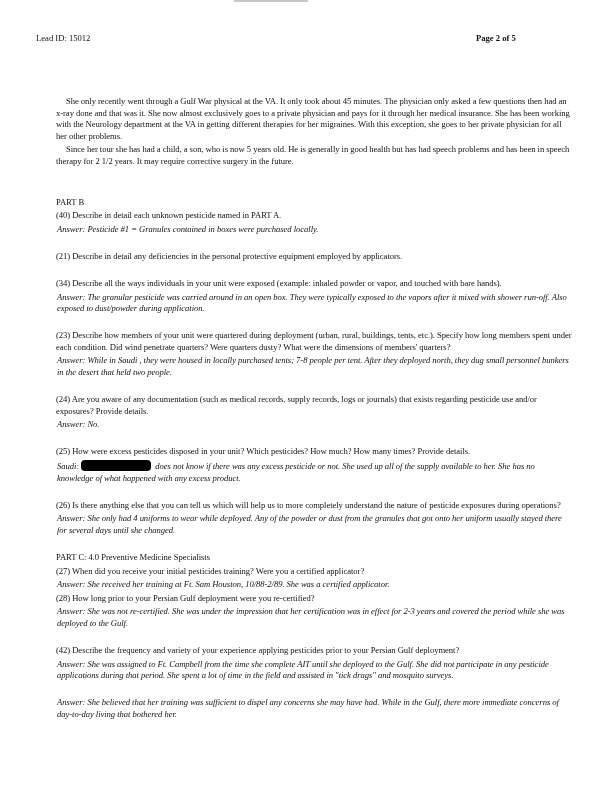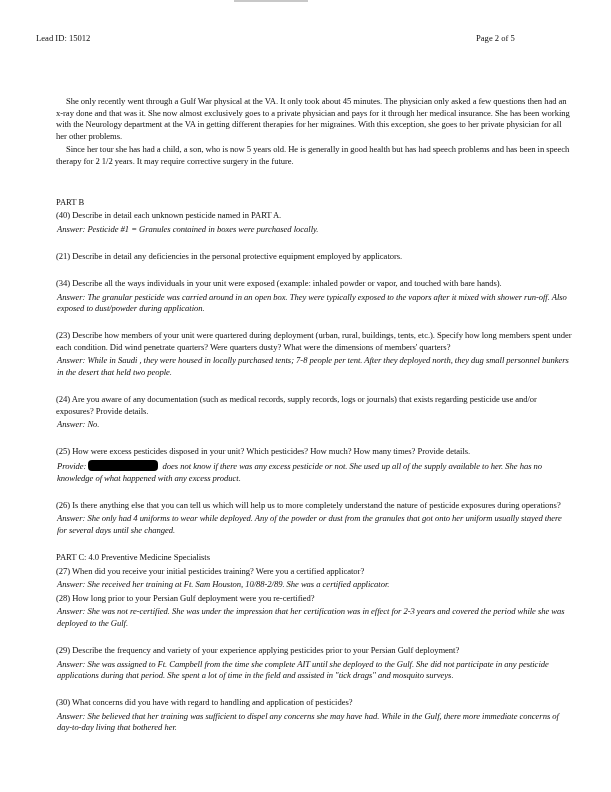--- a/index.html
+++ b/index.html
@@ -4,21 +4,21 @@
   <style>
     html, body { margin: 0; padding: 0; background: #ffffff; }
     body {
       width: 611px; height: 792px; position: relative; overflow: hidden;
       font-family: "Liberation Serif", "DejaVu Serif", serif;
       color: #111111;
     }
     .topline { position: absolute; left: 234px; top: 0px; width: 74px; height: 2px; background: #c8c8c8; }
     .header { position: absolute; top: 33px; left: 21px; right: 0; font-size: 8.6px; }
     .header .left { position: absolute; left: 15px; }
-    .header .right { position: absolute; left: 455px; }
+    .header .right { position: absolute; left: 455px; font-weight: bold; }
     .content { position: absolute; left: 54px; top: 94px; width: 520px; font-size: 8.6px; line-height: 11.6px; letter-spacing: -0.05px; }
     p { margin: 2px; }
     .indent { text-indent: 10px; }
     .ans { padding-left: 1px; font-style: italic; }
     .gap-s { height: 11.5px; }
     .gap-l { height: 25px; }
     .redact { display: inline-block; width: 70px; height: 11px; background: #000; border-radius: 4px; vertical-align: -2px; margin-right: 2px; }
   </style>
 </head>
 <body>
@@ -50,36 +50,35 @@
   <p>(23)  Describe how members of your unit were quartered during deployment (urban, rural, buildings, tents, etc.).  Specify how long members spent under each condition.  Did wind penetrate quarters?  Were quarters dusty?  What were the dimensions of members' quarters?</p>
   <p class="ans">Answer: While in Saudi , they were housed in locally purchased tents; 7-8 people per tent.  After they deployed north, they dug small personnel bunkers in the desert that held two people.</p>
   <div class="gap-s"></div>
 
   <p>(24)  Are you aware of any documentation (such as medical records, supply records, logs or journals) that exists regarding pesticide use and/or exposures?  Provide details.</p>
   <p class="ans">Answer: No.</p>
   <div class="gap-s"></div>
 
   <p>(25)  How were excess pesticides disposed in your unit?  Which pesticides?  How much?  How many times?  Provide details.</p>
   <p class="ans">
-    <span>Provide:</span>
+    <span>Saudi:</span>
     <span class="redact"></span>
     <span>does not know if there was any excess pesticide or not.  She used up all  of the supply available to her.  She has no knowledge of what happened with any excess product.</span>
   </p>
   <div class="gap-s"></div>
 
   <p>(26)  Is there anything else that you can tell us which will help us to more completely understand the nature of pesticide exposures during operations?</p>
   <p class="ans">Answer: She only had 4 uniforms to wear while deployed.  Any of the powder or dust from the granules that got onto her uniform usually stayed there for several days until she changed.</p>
   <div class="gap-s"></div>
 
   <p>PART C: 4.0  Preventive Medicine Specialists</p>
   <p>(27)  When did you receive your initial pesticides training?  Were you a certified applicator?</p>
   <p class="ans">Answer: She received her training at Ft. Sam Houston, 10/88-2/89.  She was a certified applicator.</p>
   <p>(28)  How long prior to your Persian Gulf deployment were you re-certified?</p>
   <p class="ans">Answer: She was not re-certified.  She was under the impression that her certification was in effect for 2-3 years and covered the period while she was deployed to the Gulf.</p>
   <div class="gap-s"></div>
 
-  <p>(29)  Describe the frequency and variety of your experience applying pesticides prior to your Persian Gulf deployment?</p>
+  <p>(42)  Describe the frequency and variety of your experience applying pesticides prior to your Persian Gulf deployment?</p>
   <p class="ans">Answer: She was assigned to Ft. Campbell from the time she complete AIT until she deployed to the Gulf.  She did not participate in any pesticide applications during that period.  She spent a lot of time in the field and assisted in "tick drags"  and mosquito surveys.</p>
   <div class="gap-s"></div>
 
-  <p>(30)  What concerns did you have with regard to handling and application of pesticides?</p>
   <p class="ans">Answer: She believed that her training was sufficient to dispel any concerns she may have had.  While in the Gulf, there more immediate concerns of day-to-day living that bothered her.</p>
 </div>
 
 </body></html>

